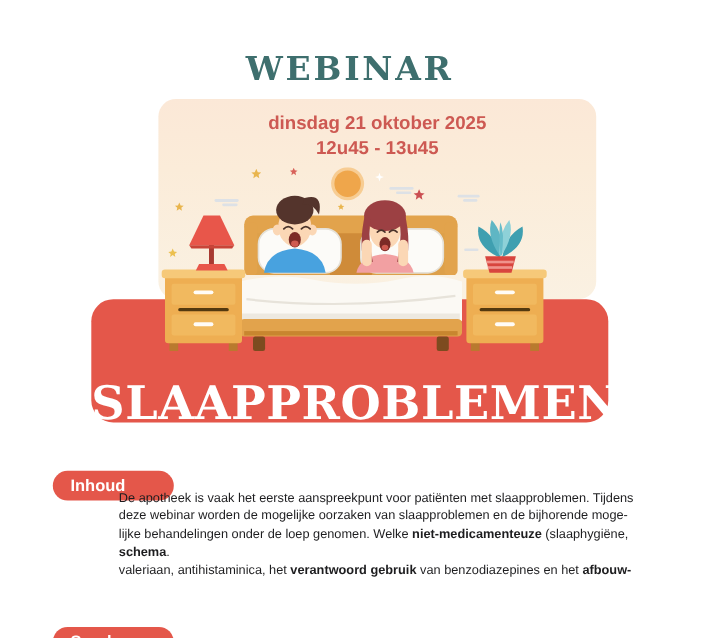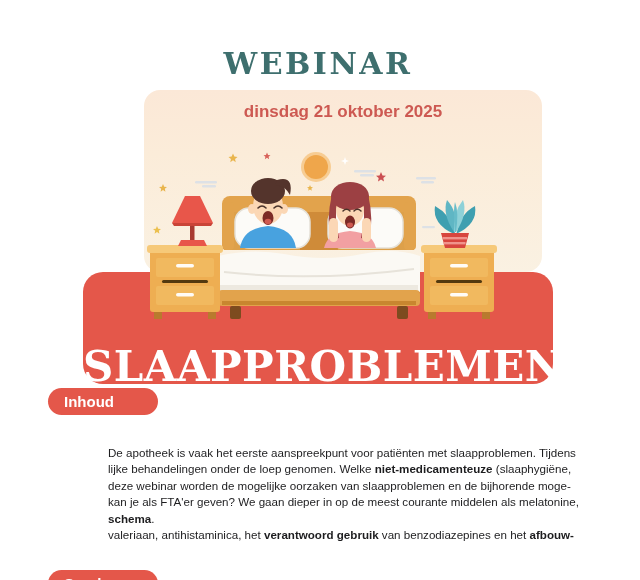--- a/index.html
+++ b/index.html
@@ -20,38 +20,39 @@
 
   .banner{position:absolute;left:83px;top:272px;width:470px;height:112px;
           border-radius:20px;background:var(--accent,#e4574a);}
   .banner-label{position:absolute;left:0;bottom:9px;width:100%;text-align:center;
                 font-family:"DejaVu Serif","Liberation Serif",serif;font-weight:700;
                 font-size:42px;letter-spacing:0.5px;color:#fff;white-space:nowrap;}
 
   .pill{position:absolute;left:48px;width:110px;height:27px;border-radius:14px;
         background:var(--accent,#e4574a);color:#fff;font-weight:700;font-size:15px;
         line-height:27px;padding-left:16px;box-sizing:border-box;}
-  .pill-inhoud{top:388px;}
+  .pill-inhoud{top:428px;}
   .pill-bottom{top:570px;}
 
   .paragraph{position:absolute;left:74px;top:445px;width:520px;
              color:var(--body-text,#1d1d1f);font-size:11.6px;line-height:16.4px;}
   .pline{white-space:nowrap;margin-left:34px;}
   .pline b{font-weight:700;}
 </style>
 </head>
 <body>
 
 <div class="page">
 
   <div class="title">WEBINAR</div>
 
   <div class="date-box">
     <div class="date-text">
       <div>dinsdag 21 oktober 2025</div>
+      <div>12u45 - 13u45</div>
     </div>
   </div>
 
   <div class="banner"></div>
 
   <svg class="illu" viewBox="0 0 374 172">
     <defs>
       <path id="star" d="M0,-5 L1.5,-1.6 5,-1.2 2.3,1 3,4.6 0,2.4 -3,4.6 -2.3,1 -5,-1.2 -1.5,-1.6 Z"></path>
       <path id="sparkle" d="M0,-4 L1,-1 4,0 1,1 0,4 -1,1 -4,0 -1,-1 Z"></path>
     </defs>
@@ -172,22 +173,21 @@
       <rect x="311.5" y="90" width="22" height="2.4" fill="#f0938c"></rect>
     </g>
   </svg>
 
   <div class="banner-label" style="position:absolute;left:83px;top:328px;width:470px;margin-top:14px;">SLAAPPROBLEMEN</div>
 
   <div class="pill pill-inhoud">Inhoud</div>
 
   <div class="paragraph">
       <div class="pline"><span>De apotheek is vaak het eerste aanspreekpunt voor patiënten met slaapproblemen. Tijdens</span></div>
+      <div class="pline"><span>deze webinar worden de mogelijke oorzaken van slaapproblemen en de bijhorende moge-</span></div>
       <div class="pline"><span>lijke behandelingen onder de loep genomen. Welke </span><b>niet-medicamenteuze</b><span> (slaaphygiëne,</span></div>
-      <div class="pline"><span>deze webinar worden de mogelijke oorzaken van slaapproblemen en de bijhorende moge-</span></div>
-      <div class="pline"><span>kan je als FTA'er geven? We gaan dieper in op de meest courante middelen als melatonine,</span></div>
       <div class="pline"><b>schema</b><span>.</span></div>
       <div class="pline"><span>valeriaan, antihistaminica, het </span><b>verantwoord gebruik</b><span> van benzodiazepines en het </span><b>afbouw-</b></div>
     </div>
 
   <div class="pill pill-bottom">Spreker</div>
 
 </div>
 
 </body></html>

